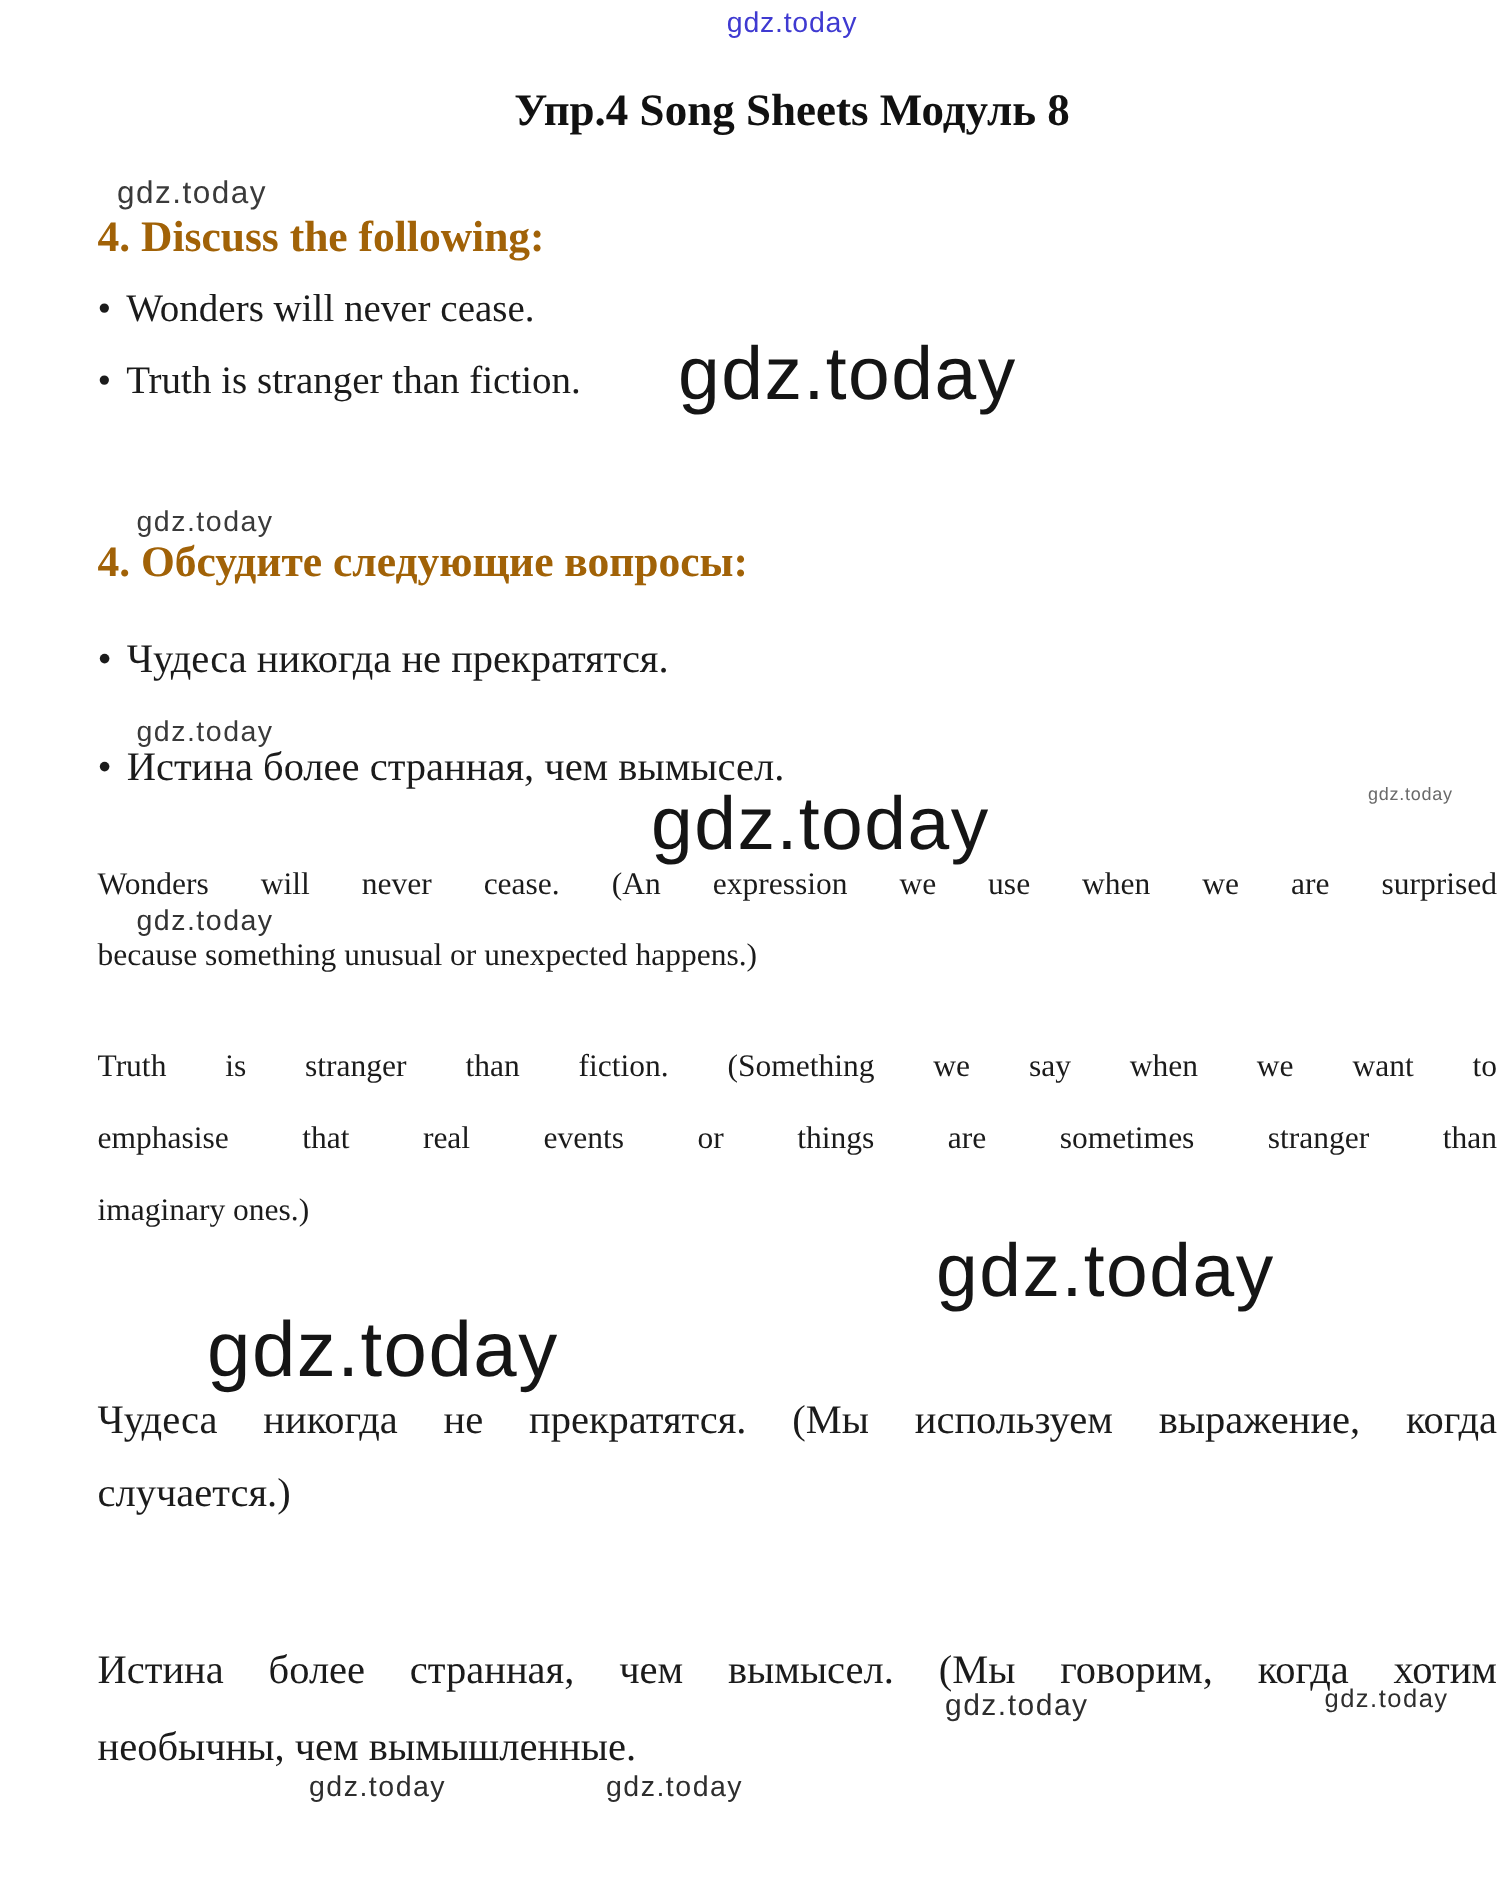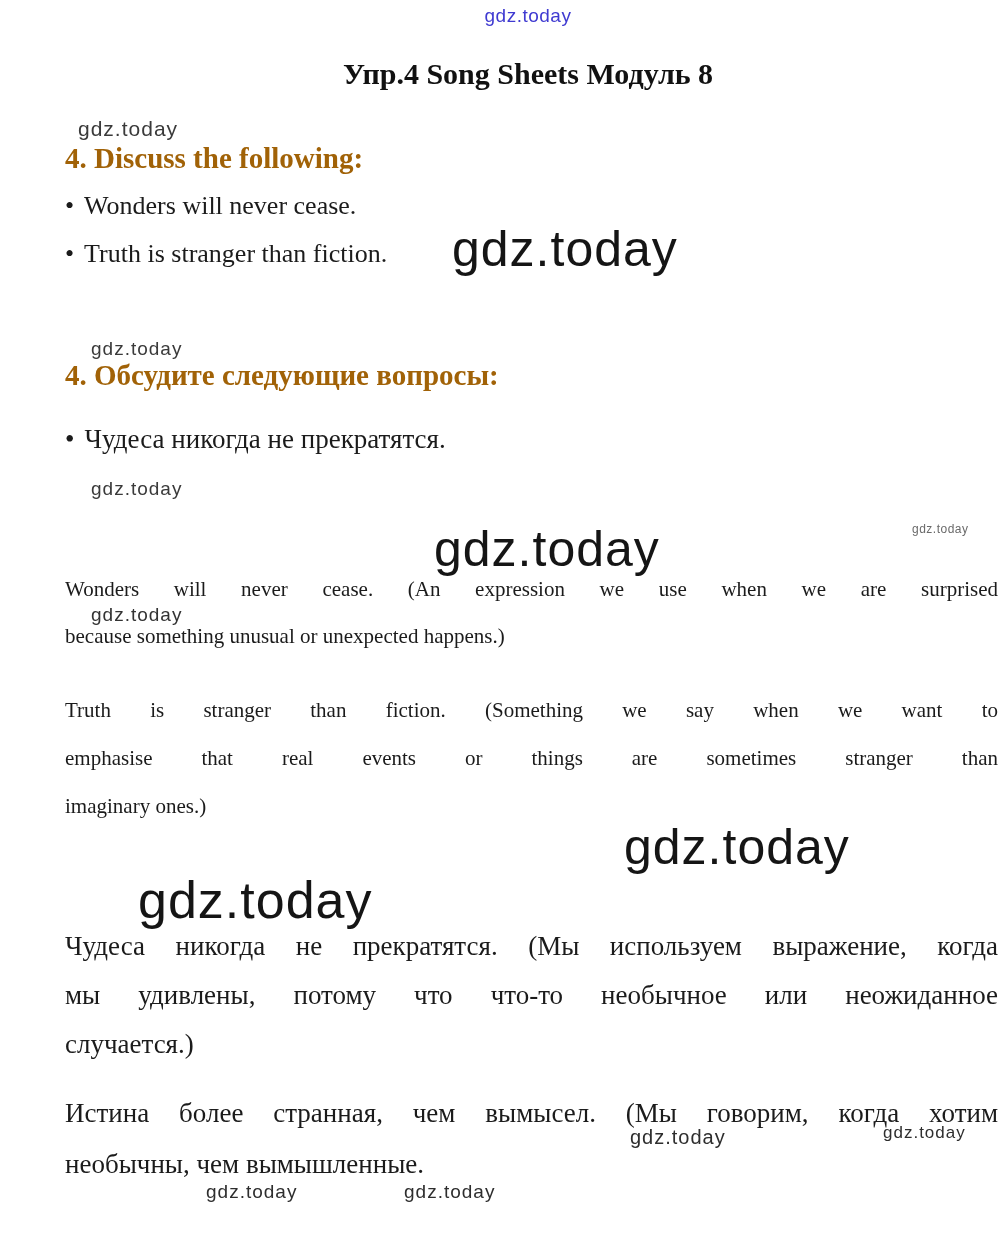--- a/index.html
+++ b/index.html
@@ -97,35 +97,37 @@
   </div>
   <div class="bullet b-en2">
     <span class="marker">•</span><span>Truth is stranger than fiction.</span>
   </div>
 
   <div class="heading h-ru">4. Обсудите следующие вопросы:</div>
 
   <div class="bullet b-ru1">
     <span class="marker">•</span><span>Чудеса никогда не прекратятся.</span>
   </div>
+  <div class="bullet b-ru2">
+    <span class="marker">•</span><span>Истина более странная, чем вымысел.</span>
+  </div>
 
   <div class="para p-en1">
     <div class="line">Wonders will never cease. (An expression we use when we are surprised</div>
     <div class="line-last">because something unusual or unexpected happens.)</div>
   </div>
 
   <div class="para p-en2">
     <div class="line">Truth is stranger than fiction. (Something we say when we want to</div>
     <div class="line">emphasise that real events or things are sometimes stranger than</div>
     <div class="line-last">imaginary ones.)</div>
   </div>
 
   <div class="para p-ru1">
     <div class="line">Чудеса никогда не прекратятся. (Мы используем выражение, когда</div>
-    <div class="line">мы удивлены, потому что что-то необычное или неожиданное</div>
     <div class="line-last">случается.)</div>
   </div>
 
   <div class="para p-ru2">
     <div class="line">Истина более странная, чем вымысел. (Мы говорим, когда хотим</div>
     <div class="line-last">необычны, чем вымышленные.</div>
   </div>
 
 </div>
 

